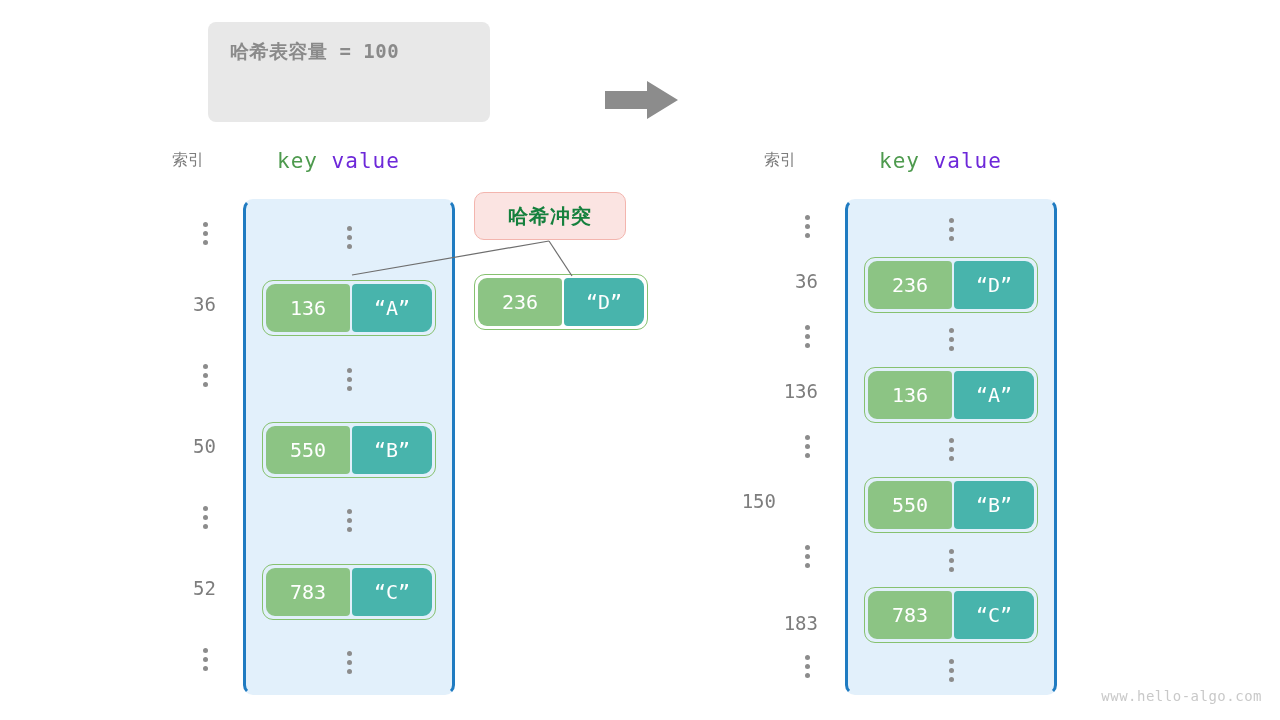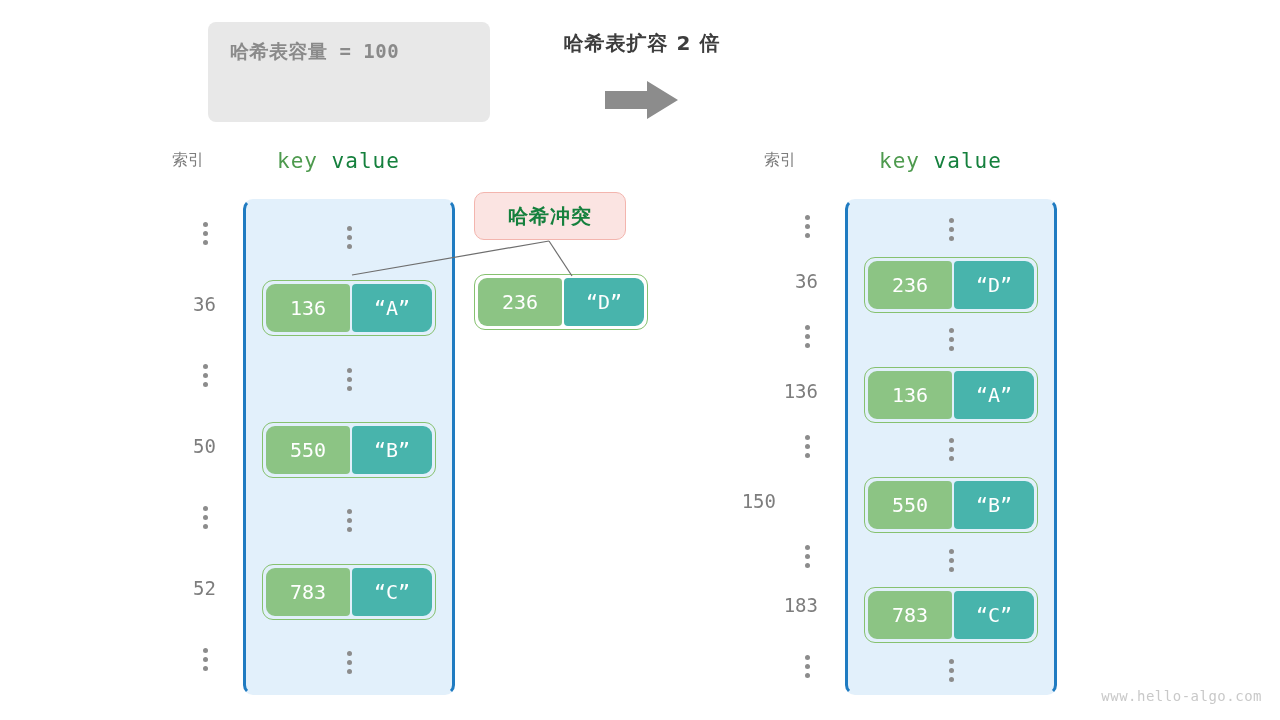--- a/index.html
+++ b/index.html
@@ -73,21 +73,21 @@
     white-space: nowrap;
   }
   .kv-header {
     position: absolute;
     font-family: "DejaVu Sans Mono", monospace;
     font-size: 21px;
     white-space: nowrap;
     letter-spacing: 1px;
   }
   .kv-header .k { color: #4e9a4e; }
-  .kv-header .v { color: #15803d; }
+  .kv-header .v { color: #6d28d9; }
 
   
   .table-box {
     position: absolute;
     background: #e2f0fb;
     border-left: 3px solid #1f7bc1;
     border-right: 3px solid #1f7bc1;
     border-top: 3px solid transparent;
     border-bottom: 3px solid transparent;
     border-radius: 10px;
@@ -218,21 +218,20 @@
 </style>
 </head>
 <body>
 
 <div id="canvas">
 
   <div class="info-box" id="info-left">
     <div class="info-line">哈希表容量 = 100</div>
   </div>
 
-  <div id="center-title">哈希表扩容 2 倍</div>
   <div id="arrow-wrap">
     <svg width="74" height="40" viewBox="0 0 74 40" aria-hidden="true">
       <polygon points="0,11 42,11 42,1 73,20 42,39 42,29 0,29" fill="#8c8c8c"></polygon>
     </svg>
   </div>
 
 
   <div class="idx-header" style="left:172px; top:150px;">索引</div>
   <div class="kv-header" style="left:277px; top:149px;">
     <span class="k">key</span><span>&nbsp;</span><span class="v">value</span>
@@ -407,19 +406,19 @@
       <i></i>
       <i></i>
       <i></i>
     </div>
     <div class="idx-label" style="left: 686px; width: 90px; top: 490.111px;">150</div>
     <div class="idx-dots" style="left: 796px; top: 545.222px; width: 22px;">
       <i></i>
       <i></i>
       <i></i>
     </div>
-    <div class="idx-label" style="left: 728px; width: 90px; top: 594px;">183</div>
+    <div class="idx-label" style="left: 728px; width: 90px; top: 612px;">183</div>
     <div class="idx-dots" style="left: 796px; top: 655.444px; width: 22px;">
       <i></i>
       <i></i>
       <i></i>
     </div>
   </div>
 
 </body></html>

